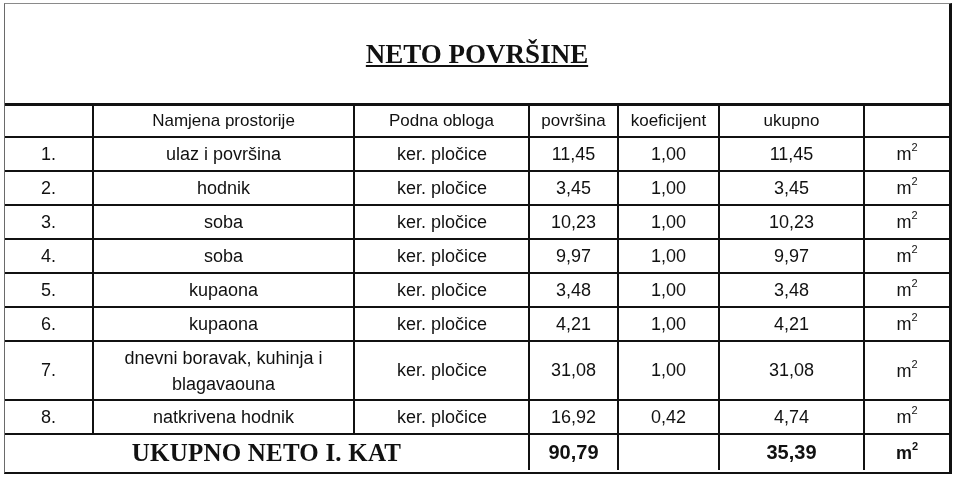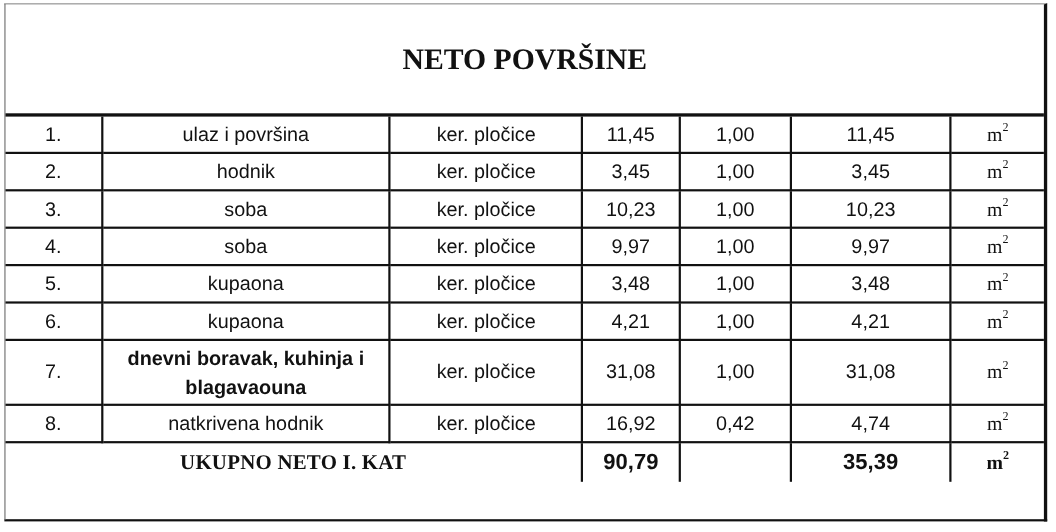--- a/index.html
+++ b/index.html
@@ -8,44 +8,44 @@
     position: absolute; left: 4px; top: 3px; width: 948px; height: 471px;
     box-sizing: border-box;
     border-top: 1px solid #8a8a8a; border-left: 1px solid #6a6a6a;
     border-right: 3px solid #111; border-bottom: 2px solid #111;
   }
   .title-block {
     position: absolute; left: 0; top: 0; width: 944px; height: 102px;
     border-bottom: 3px solid #111; box-sizing: border-box;
     display: flex; flex-direction: row; align-items: center; justify-content: center;
     font-family: "Liberation Serif", "DejaVu Serif", serif; font-weight: bold;
-    font-size: 27px; line-height: 36px; color: #111;
+    font-size: 27px; line-height: 36px; color: #111; text-decoration: underline;
   }
   .title-block span { display: block; text-align: center; }
   table.grid {
     position: absolute; left: 0; top: 102px; border-collapse: collapse;
     table-layout: fixed; width: 944px;
     font-family: "Liberation Sans", "DejaVu Sans", sans-serif; font-size: 18px; color: #111;
   }
   table.grid td {
     border: 2px solid #111; padding: 0 2px; text-align: center; vertical-align: middle;
     white-space: nowrap; overflow: hidden;
   }
   table.grid tr td:first-child { border-left: none; }
-  table.grid tr td:last-child { border-right: none; font-family: Liberation Serif, serif; }
+  table.grid tr td:last-child { border-right: none; }
   table.grid tr:first-child td { border-top: none; }
   .hdr td { height: 30px; font-size: 17px; }
   .row td { height: 32px; }
   .row.tall td { height: 57px; }
-  .row.tall td.name { white-space: normal; line-height: 26px; font-weight: bold; }
+  .row.tall td.name { white-space: normal; line-height: 26px; }
   td.floor { text-align: center; padding-left: 3px !important; }
   .unit sup { font-size: 11px; position: relative; top: -2px; }
   .total td { height: 35px; border-bottom: none !important; }
   .total .total-label {
-    font-family: "Liberation Serif", "DejaVu Serif", serif; font-weight: bold; font-size: 19px;
+    font-family: "Liberation Serif", "DejaVu Serif", serif; font-weight: bold; font-size: 25px;
     letter-spacing: 0.2px;
     margin-top: 32px;
   }
   .total .bold { font-weight: bold; font-size: 20px; }
   .total .unit { font-weight: bold; }
 </style>
 </head>
 <body>
 
 <div class="sheet">
@@ -57,20 +57,29 @@
     <colgroup>
       <col style="width:88px">
         <col style="width:261px">
         <col style="width:175px">
       <col style="width:89px">
         <col style="width:101px">
         <col style="width:145px">
         <col style="width:85px">
     </colgroup>
     <tbody>
+        <tr class="hdr">
+      <td></td>
+      <td>Namjena prostorije</td>
+      <td>Podna obloga</td>
+      <td>površina</td>
+      <td>koeficijent</td>
+      <td>ukupno</td>
+      <td></td>
+    </tr>
 
     <tr class="row">
       <td>1.</td>
       <td>ulaz i površina</td>
       <td class="floor">ker. pločice</td>
       <td>11,45</td>
       <td>1,00</td>
       <td>11,45</td>
       <td class="unit"><span>m</span><sup>2</sup></td>
     </tr>

